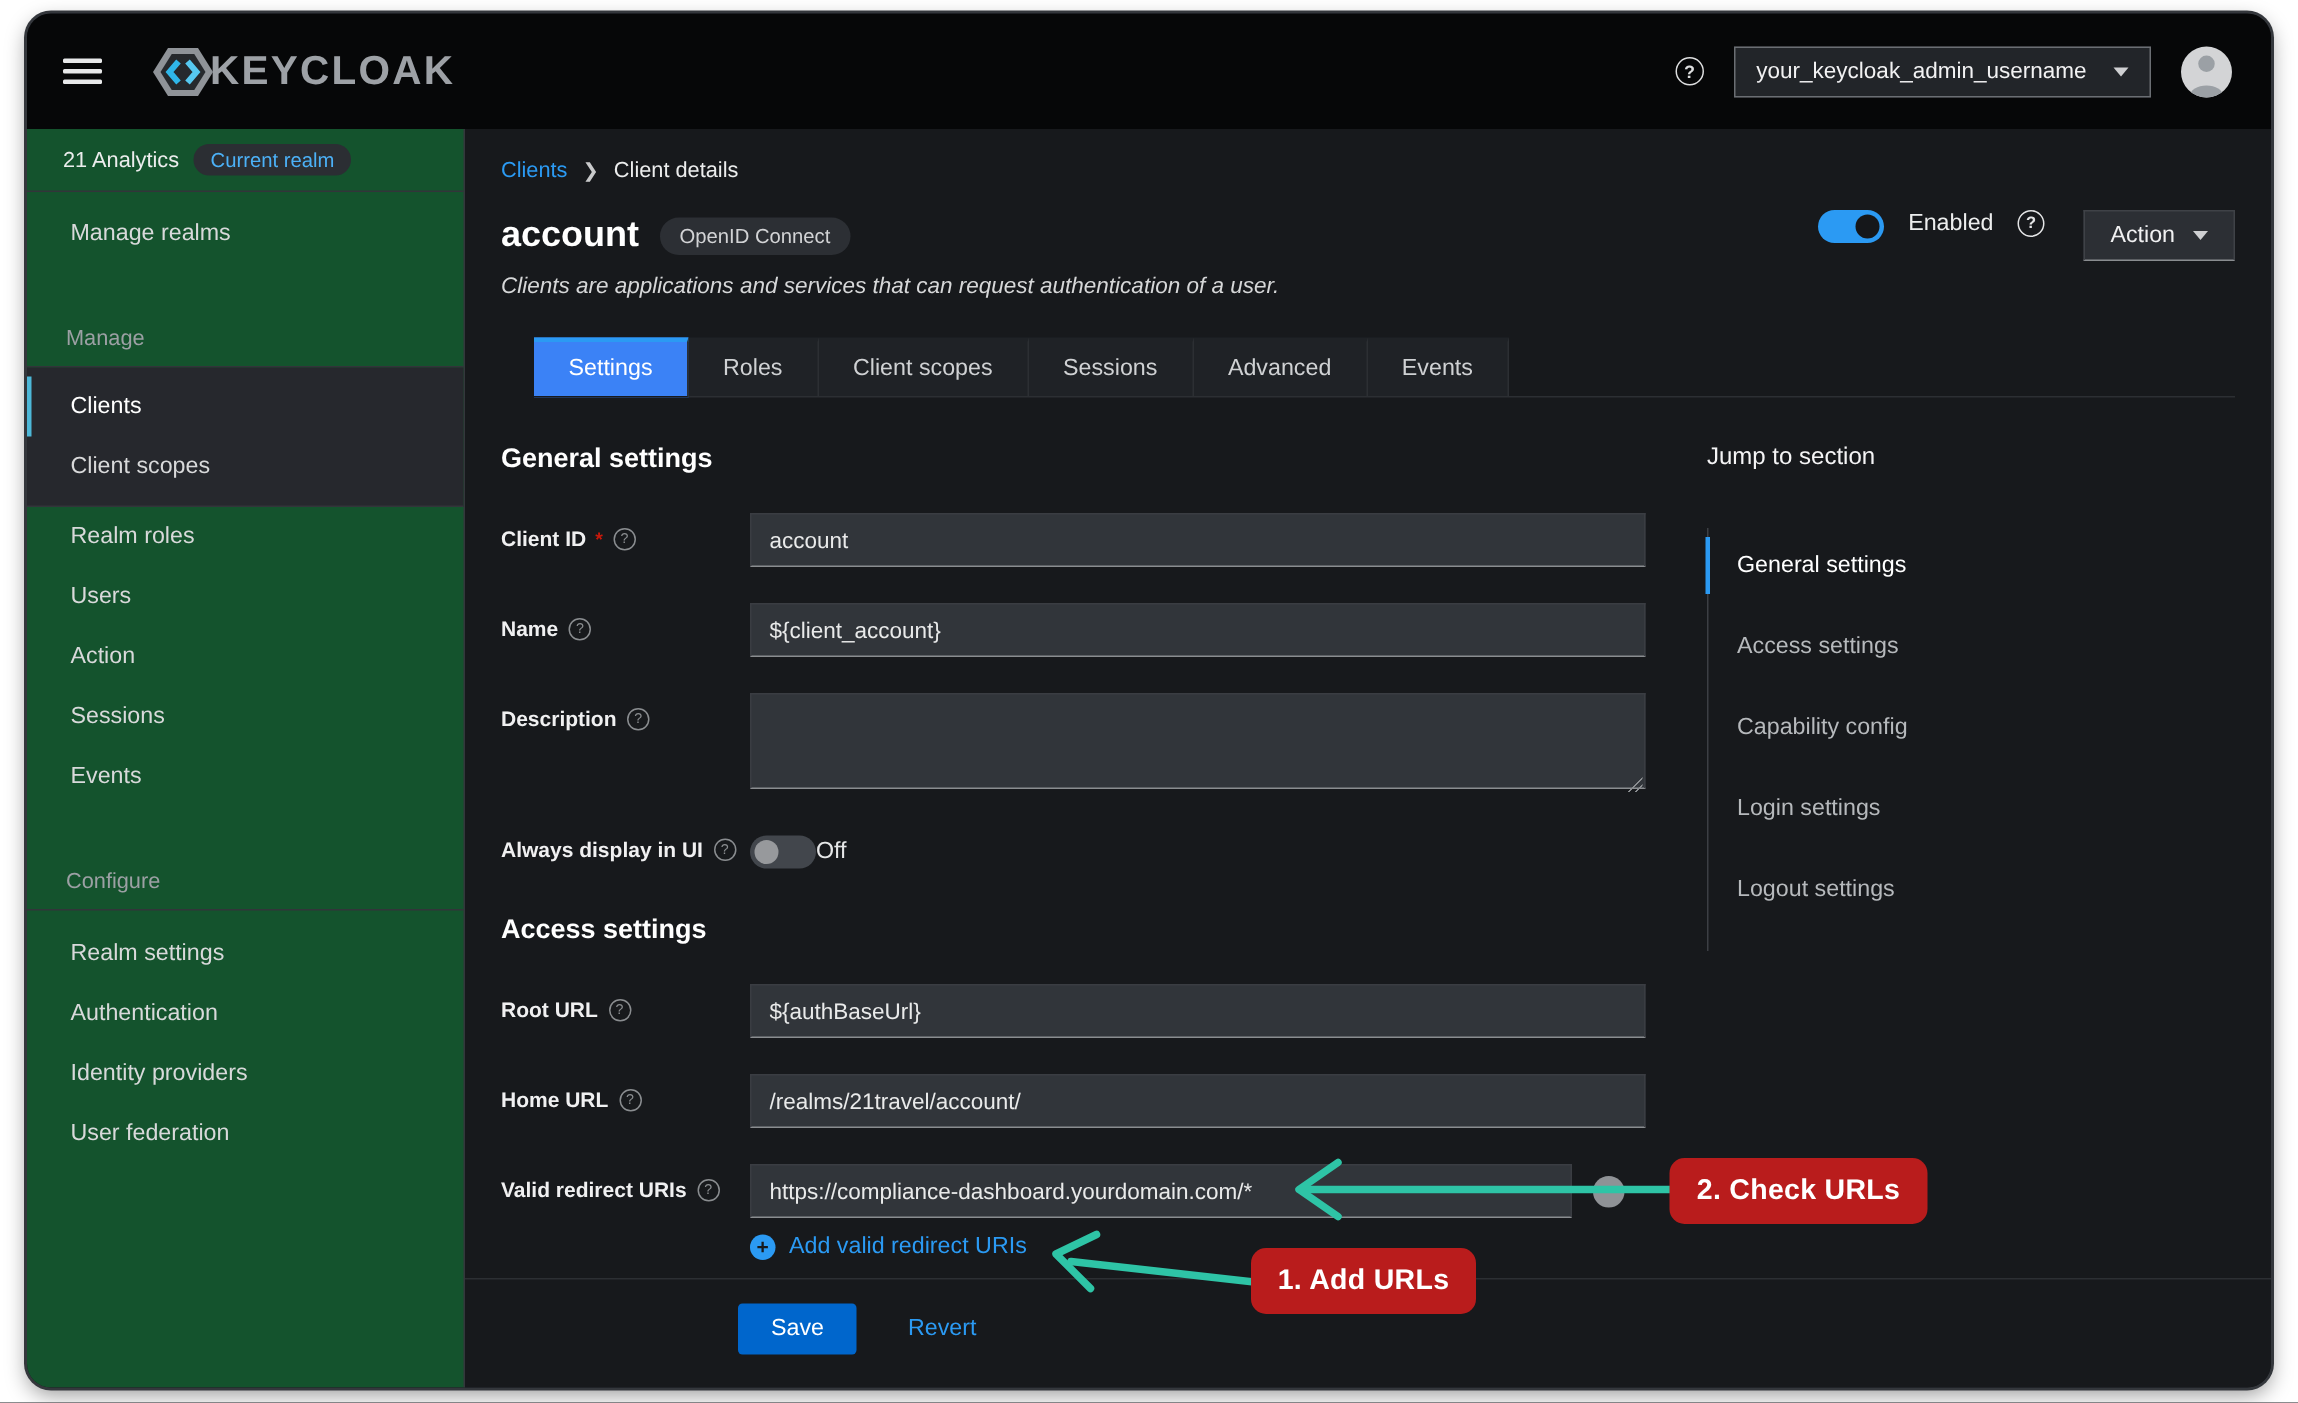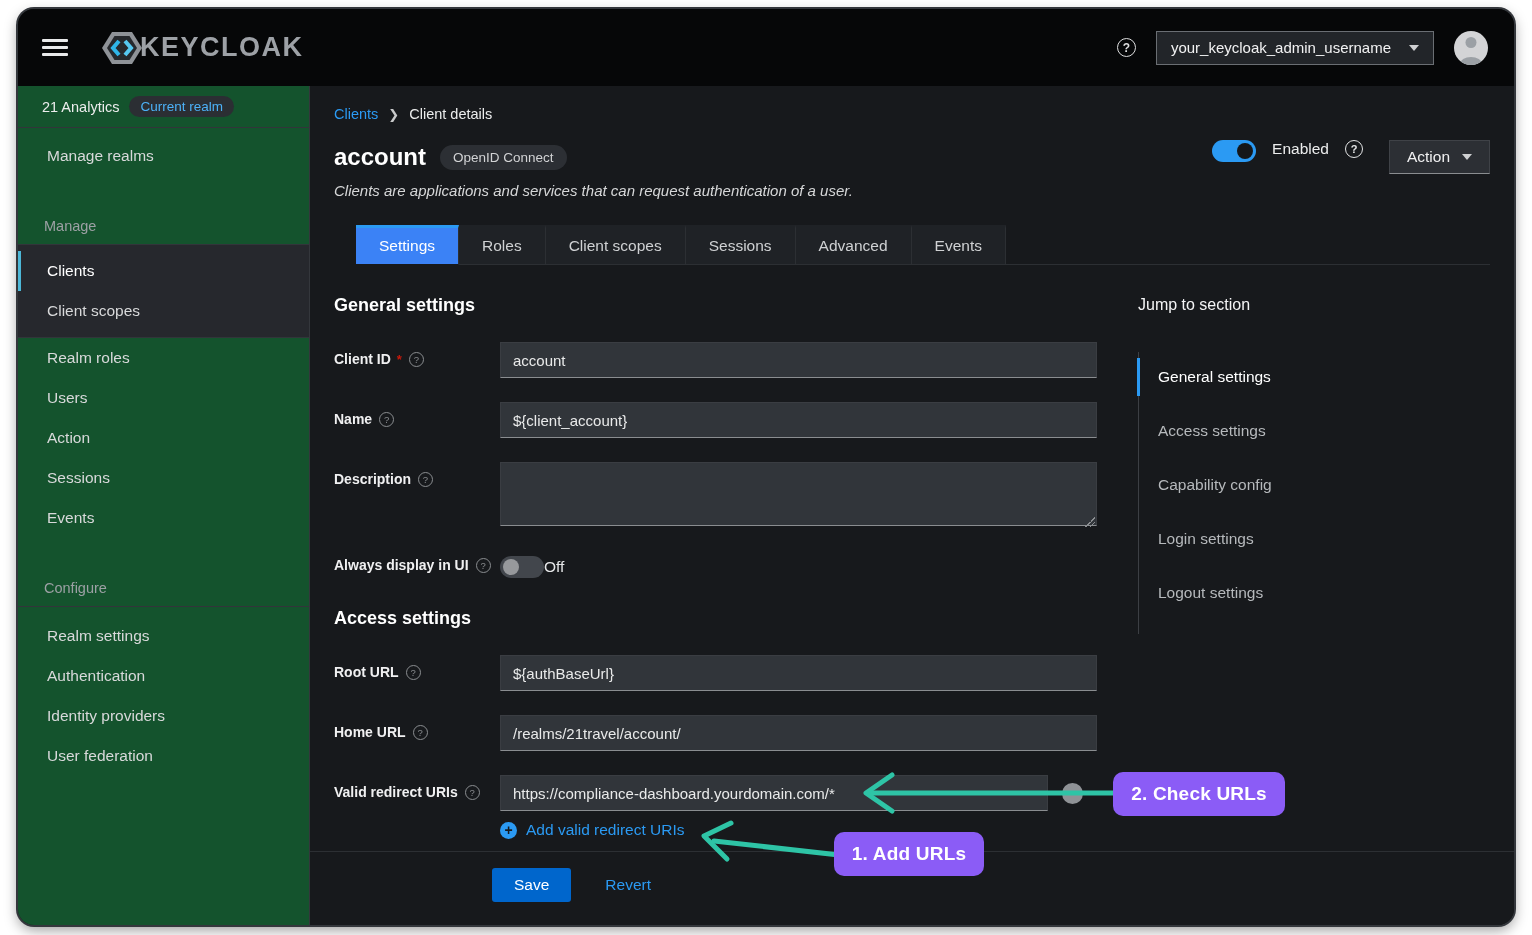--- a/index.html
+++ b/index.html
@@ -104,21 +104,21 @@
   .jump-list { list-style:none; margin-top:38px; border-left:1px solid #3c3f44; padding:6px 0; }
   .jump-item { padding:10px 0 10px 18px; margin-bottom:16px; color:#b6b9bc; font-size:15.5px; cursor:pointer; border-left:3px solid transparent; margin-left:-2px; }
   .jump-item.active { color:#ffffff; border-left:3px solid #2b9af3; }
   .form-rule { border:none; border-top:1px solid #2c2f33; margin-top:12px; }
   .actions-row { display:flex; align-items:center; gap:34px; padding:16px 0 0 182px; }
   .save-btn { background:#0066cc; color:#ffffff; border:none; font-size:15.5px; padding:8px 22px; border-radius:3px; cursor:pointer; font-family:inherit; }
   .revert-link { color:#2b9af3; font-size:15.5px; cursor:pointer; background:none; border:none; font-family:inherit; }
   
   .overlay-svg { position:absolute; left:0; top:0; width:1532px; height:935px; pointer-events:none; z-index:30; }
   .ann-box {
-    position:absolute; z-index:31; background:#8b5cf6; color:#ffffff; font-weight:bold; font-size:19px;
+    position:absolute; z-index:31; background:#b91c1c; color:#ffffff; font-weight:bold; font-size:19px;
     border-radius:10px; display:flex; align-items:center; justify-content:center; pointer-events:none;
     letter-spacing:.2px;
   }
   .ann-1 { left:834px; top:832px; width:150px; height:44px; }
   .ann-2 { left:1113px; top:772px; width:172px; height:44px; }
 </style>
 </head>
 <body>
 
 <div class="window">

